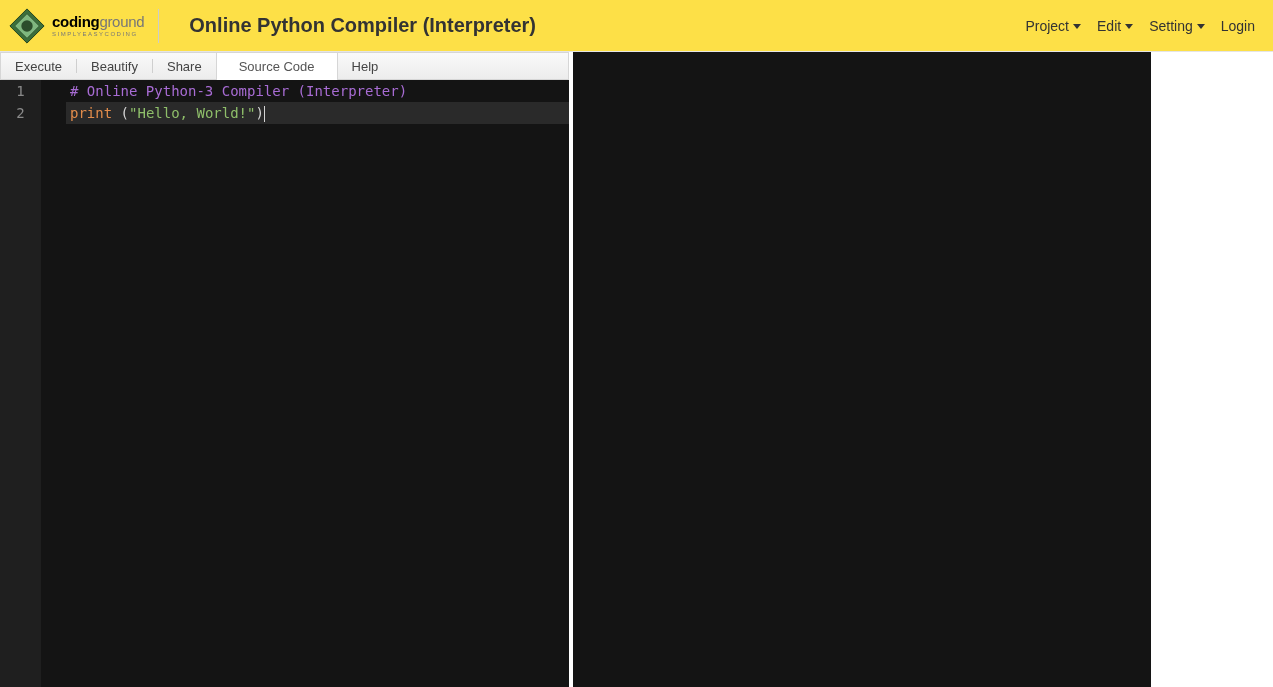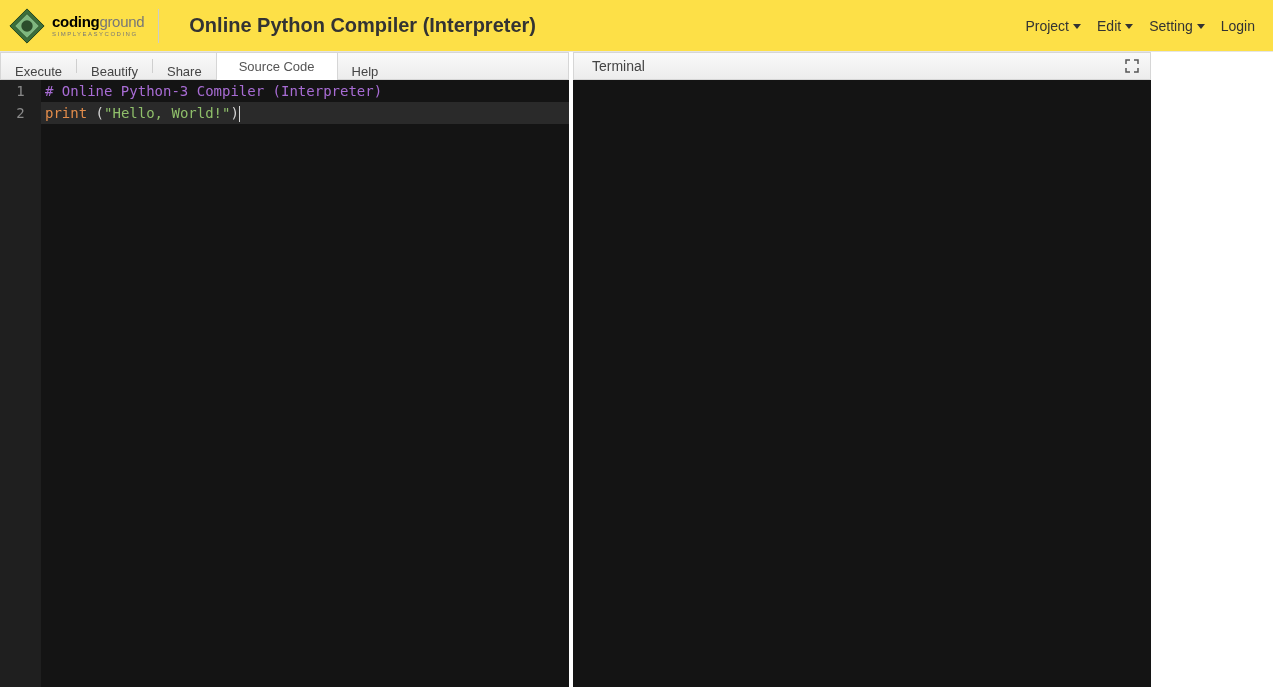--- a/index.html
+++ b/index.html
@@ -102,21 +102,21 @@
     background: linear-gradient(#f9f9f9, #ececec);
     border: 1px solid #d6d6d6;
     display: flex;
     align-items: stretch;
     font-size: 13px;
     color: #444;
   }
   .pane-header .btn {
     padding: 0 14px;
     display: flex;
-    align-items: flex-end;
+    align-items: center;
     cursor: pointer;
     position: relative;
   }
   .pane-header .sep {
     width: 1px;
     background: #cfcfcf;
     margin: 6px 0;
   }
   .pane-header .tab {
     background: #fff;
@@ -163,20 +163,21 @@
     color: #8a8a8a;
     text-align: center;
     padding-top: 0;
     user-select: none;
   }
   .gutter .ln { height: 22px; }
   .code {
     flex: 1;
     color: #d4d4d4;
     position: relative;
+    margin-left: 25px;
   }
   .code .line { height: 22px; padding-left: 4px; white-space: pre; }
   .code .line.active { background: #2a2a2a; }
   .tok-comment { color: #a86cd4; }
   .tok-keyword { color: #e28c4b; }
   .tok-paren   { color: #d4d4d4; }
   .tok-string  { color: #8fbf6a; }
   .cursor {
     display: inline-block;
     width: 1px;
@@ -273,27 +274,17 @@
         <div class="ln">2</div>
       </div>
       <div class="code">
         <div class="line"><span class="tok-comment"># Online Python-3 Compiler (Interpreter)</span></div>
         <div class="line active"><span class="tok-keyword">print</span><span> </span><span class="tok-paren">(</span><span class="tok-string">"Hello, World!"</span><span class="tok-paren">)</span><span class="cursor"></span></div>
       </div>
     </div>
   </div>
 
   <div class="right-pane">
-    <div class="terminal-header">
-      <span>Terminal</span>
-      <span class="spacer"></span>
-      <svg class="fullscreen-icon" viewBox="0 0 16 16" fill="none" stroke-width="1.5">
-        <path d="M2 6 V2 H6"></path>
-        <path d="M10 2 H14 V6"></path>
-        <path d="M14 10 V14 H10"></path>
-        <path d="M6 14 H2 V10"></path>
-      </svg>
-    </div>
     <div class="terminal-body"></div>
   </div>
 
 
 </div>
 
 </body></html>

